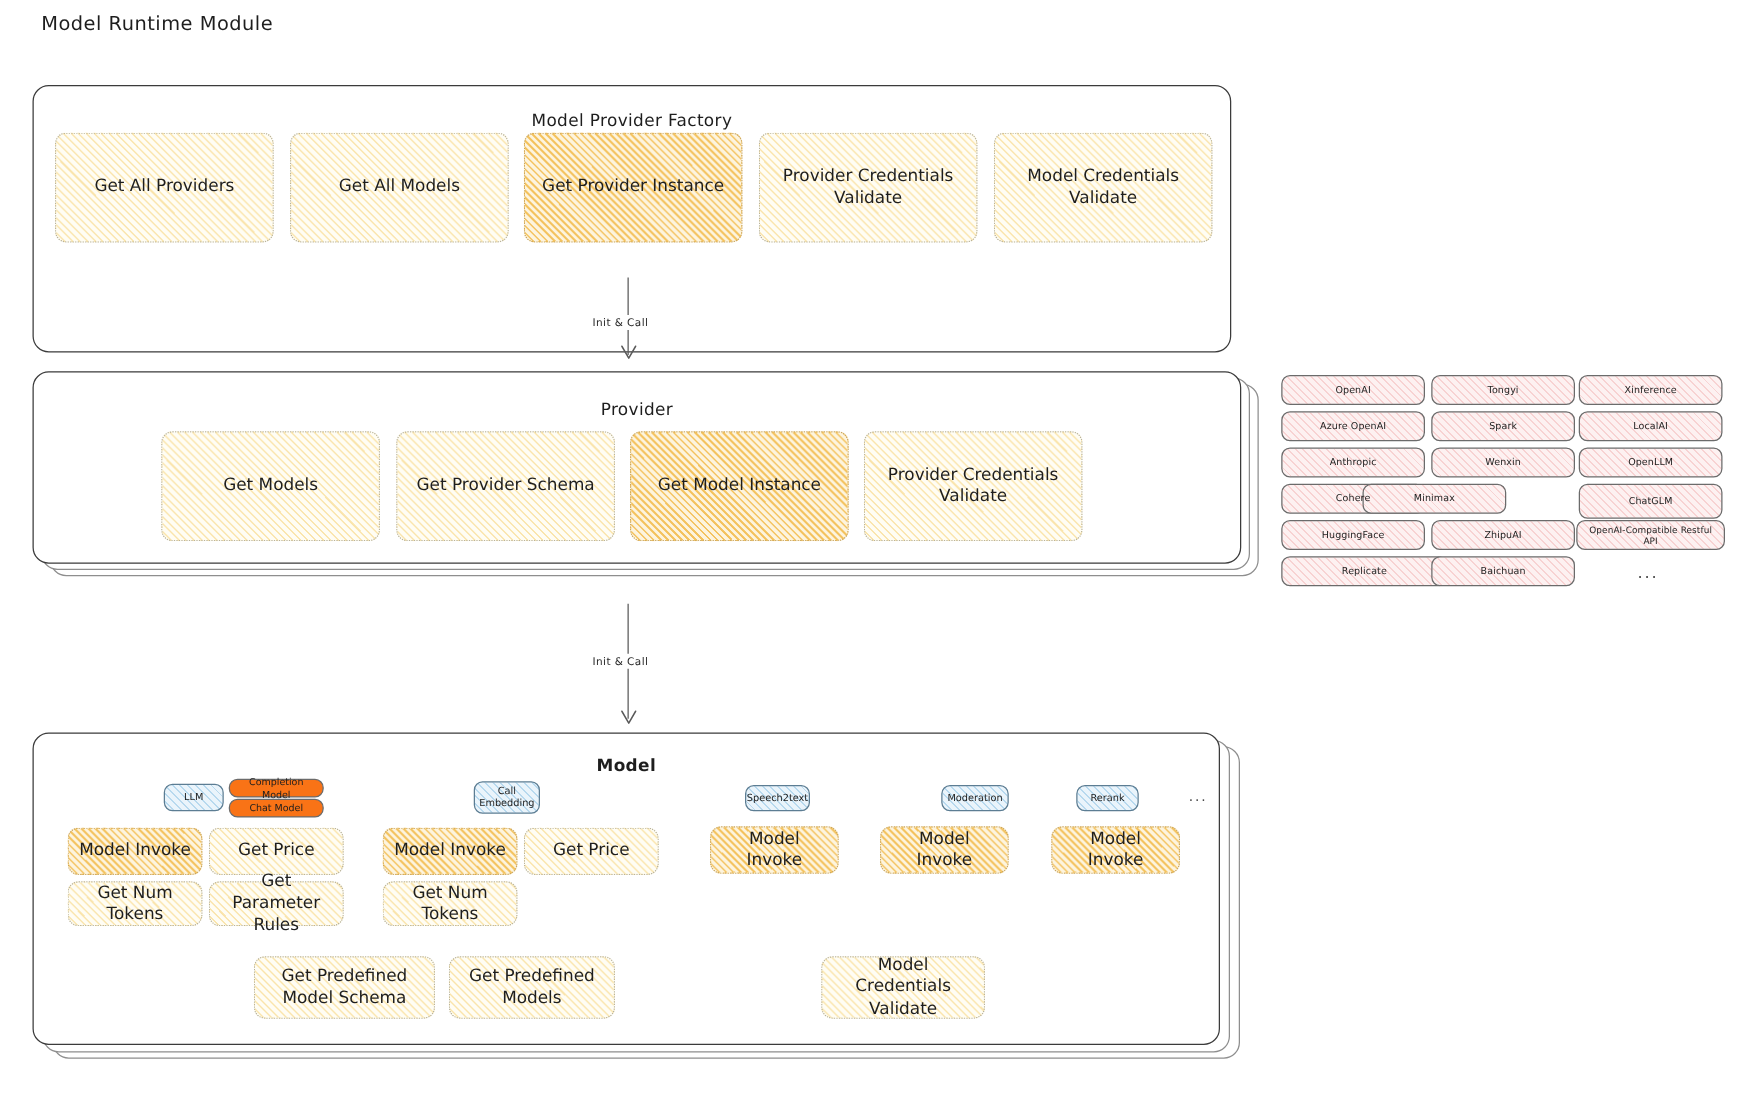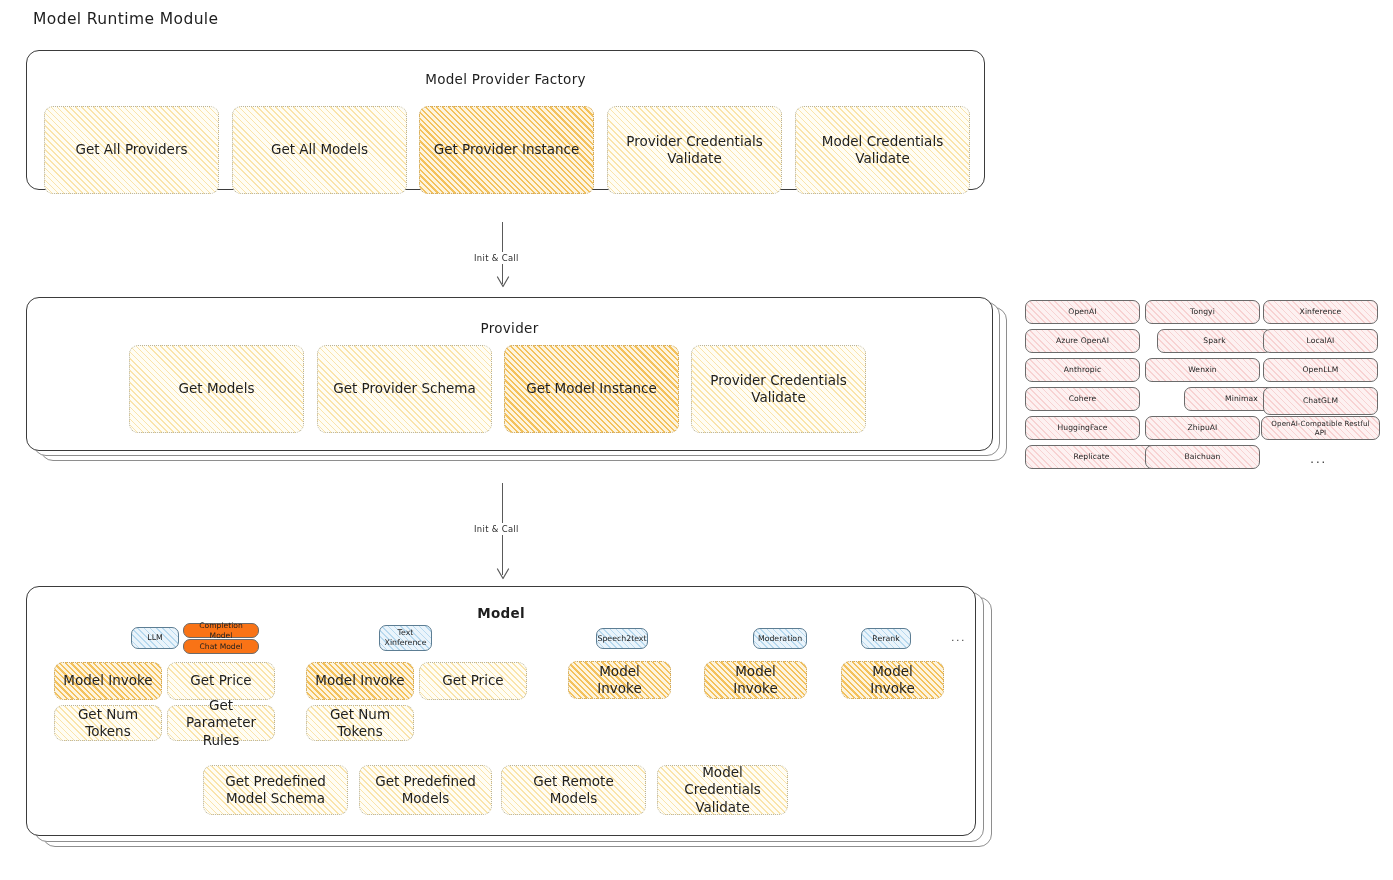--- a/index.html
+++ b/index.html
@@ -120,21 +120,21 @@
   }
   .arrow-head{position:absolute;}
 </style>
 </head>
 <body>
 
 <div id="stage">
 
   <div class="page-title">Model Runtime Module</div>
 
-  <div class="sketch-card" style="left:26px;top:50px;width:959px;height:140px;">
+  <div class="sketch-card" style="left:26px;top:68px;width:959px;height:214px;">
     <div class="card-title" style="top:20px;">Model Provider Factory</div>
   </div>
 
   <div class="hx box-light" style="left:44px;top:106px;width:175px;height:88px;">
     <span class="lbl">Get All Providers</span>
   </div>
   <div class="hx box-light" style="left:232px;top:106px;width:175px;height:88px;">
     <span class="lbl">Get All Models</span>
   </div>
   <div class="hx box-strong" style="left:419px;top:106px;width:175px;height:88px;">
@@ -187,27 +187,27 @@
   <div class="hx chip-rose" style="left:1025px;top:416px;width:115px;height:24px;">
     <span class="lbl">HuggingFace</span>
     </div>
   <div class="hx chip-rose" style="left:1025px;top:445px;width:133px;height:24px;">
     <span class="lbl">Replicate</span>
     </div>
 
   <div class="hx chip-rose" style="left:1145px;top:300px;width:115px;height:24px;align-items:center;">
     <span class="lbl">Tongyi</span>
     </div>
-  <div class="hx chip-rose" style="left:1145px;top:329px;width:115px;height:24px;margin-left:12px;">
+  <div class="hx chip-rose" style="left:1145px;top:329px;width:115px;height:24px;">
     <span class="lbl">Spark</span>
     </div>
   <div class="hx chip-rose" style="left:1145px;top:358px;width:115px;height:24px;">
     <span class="lbl">Wenxin</span>
     </div>
-  <div class="hx chip-rose" style="left:1184px;top:387px;width:115px;height:24px;">
+  <div class="hx chip-rose" style="left:1090px;top:387px;width:115px;height:24px;">
     <span class="lbl">Minimax</span>
     </div>
   <div class="hx chip-rose" style="left:1145px;top:416px;width:115px;height:24px;">
     <span class="lbl">ZhipuAI</span>
     </div>
   <div class="hx chip-rose" style="left:1145px;top:445px;width:115px;height:24px;">
     <span class="lbl">Baichuan</span>
     </div>
 
   <div class="hx chip-rose" style="left:1263px;top:300px;width:115px;height:24px;">
@@ -256,21 +256,21 @@
     <span class="lbl">Get Price</span>
     </div>
   <div class="hx box-light" style="left:54px;top:705px;width:108px;height:36px;">
     <span class="lbl">Get Num Tokens</span>
     </div>
   <div class="hx box-light" style="left:167px;top:705px;width:108px;height:36px;">
     <span class="lbl">Get Parameter Rules</span>
     </div>
 
   <div class="hx chip-blue" style="left:379px;top:625px;width:53px;height:26px;">
-    <span class="lbl">Text Xinference</span>
+    <span class="lbl">Call Embedding</span>
     </div>
 
   <div class="hx box-strong" style="left:306px;top:662px;width:108px;height:38px;">
     <span class="lbl">Model Invoke</span>
     </div>
   <div class="hx box-light" style="left:419px;top:662px;width:108px;height:38px;">
     <span class="lbl">Get Price</span>
     </div>
   <div class="hx box-light" style="left:306px;top:705px;width:108px;height:36px;">
     <span class="lbl">Get Num Tokens</span>
@@ -298,20 +298,17 @@
     </div>
 
   <div class="ellipsis" style="left:951px;top:631px;font-size:11px;">...</div>
 
   <div class="hx box-light" style="left:203px;top:765px;width:145px;height:50px;">
     <span class="lbl">Get Predefined Model Schema</span>
     </div>
   <div class="hx box-light" style="left:359px;top:765px;width:133px;height:50px;">
     <span class="lbl">Get Predefined Models</span>
     </div>
-  <div class="hx box-light" style="left:501px;top:765px;width:145px;height:50px;">
-    <span class="lbl">Get Remote Models</span>
-    </div>
   <div class="hx box-light" style="left:657px;top:765px;width:131px;height:50px;">
     <span class="lbl">Model Credentials Validate</span>
     </div>
 
 </div>
 
 </body></html>

